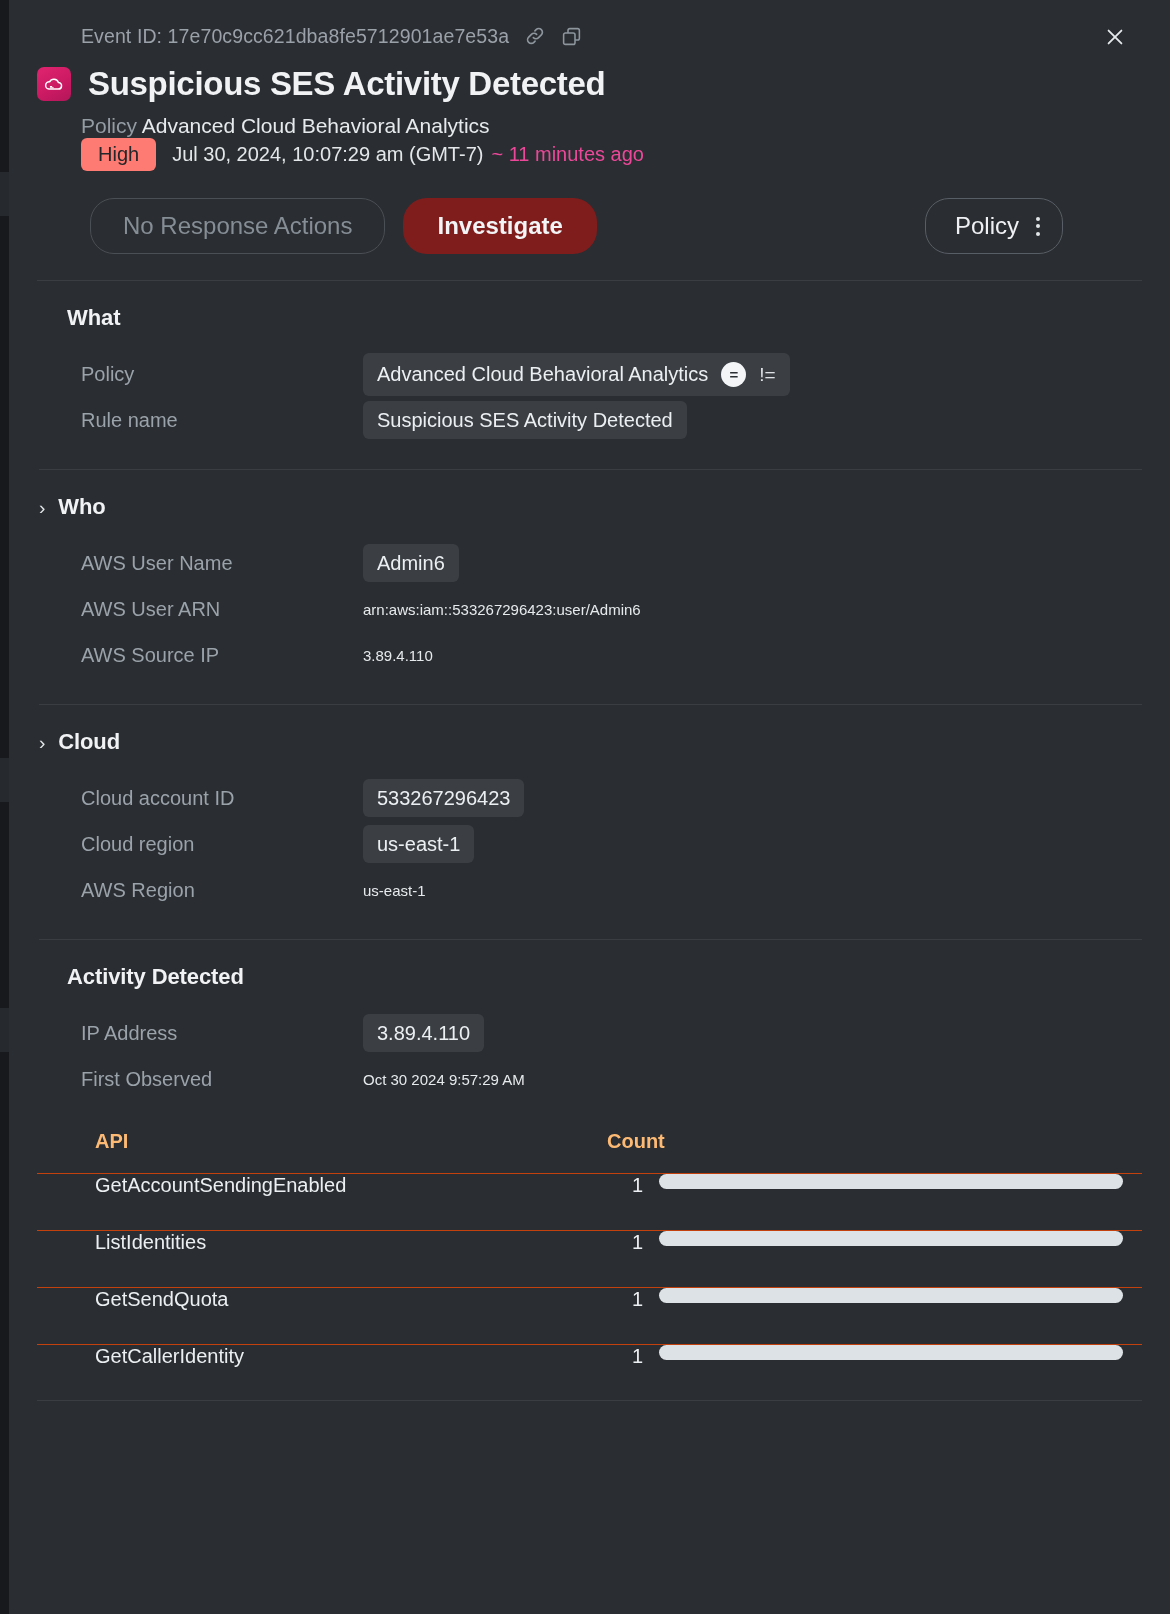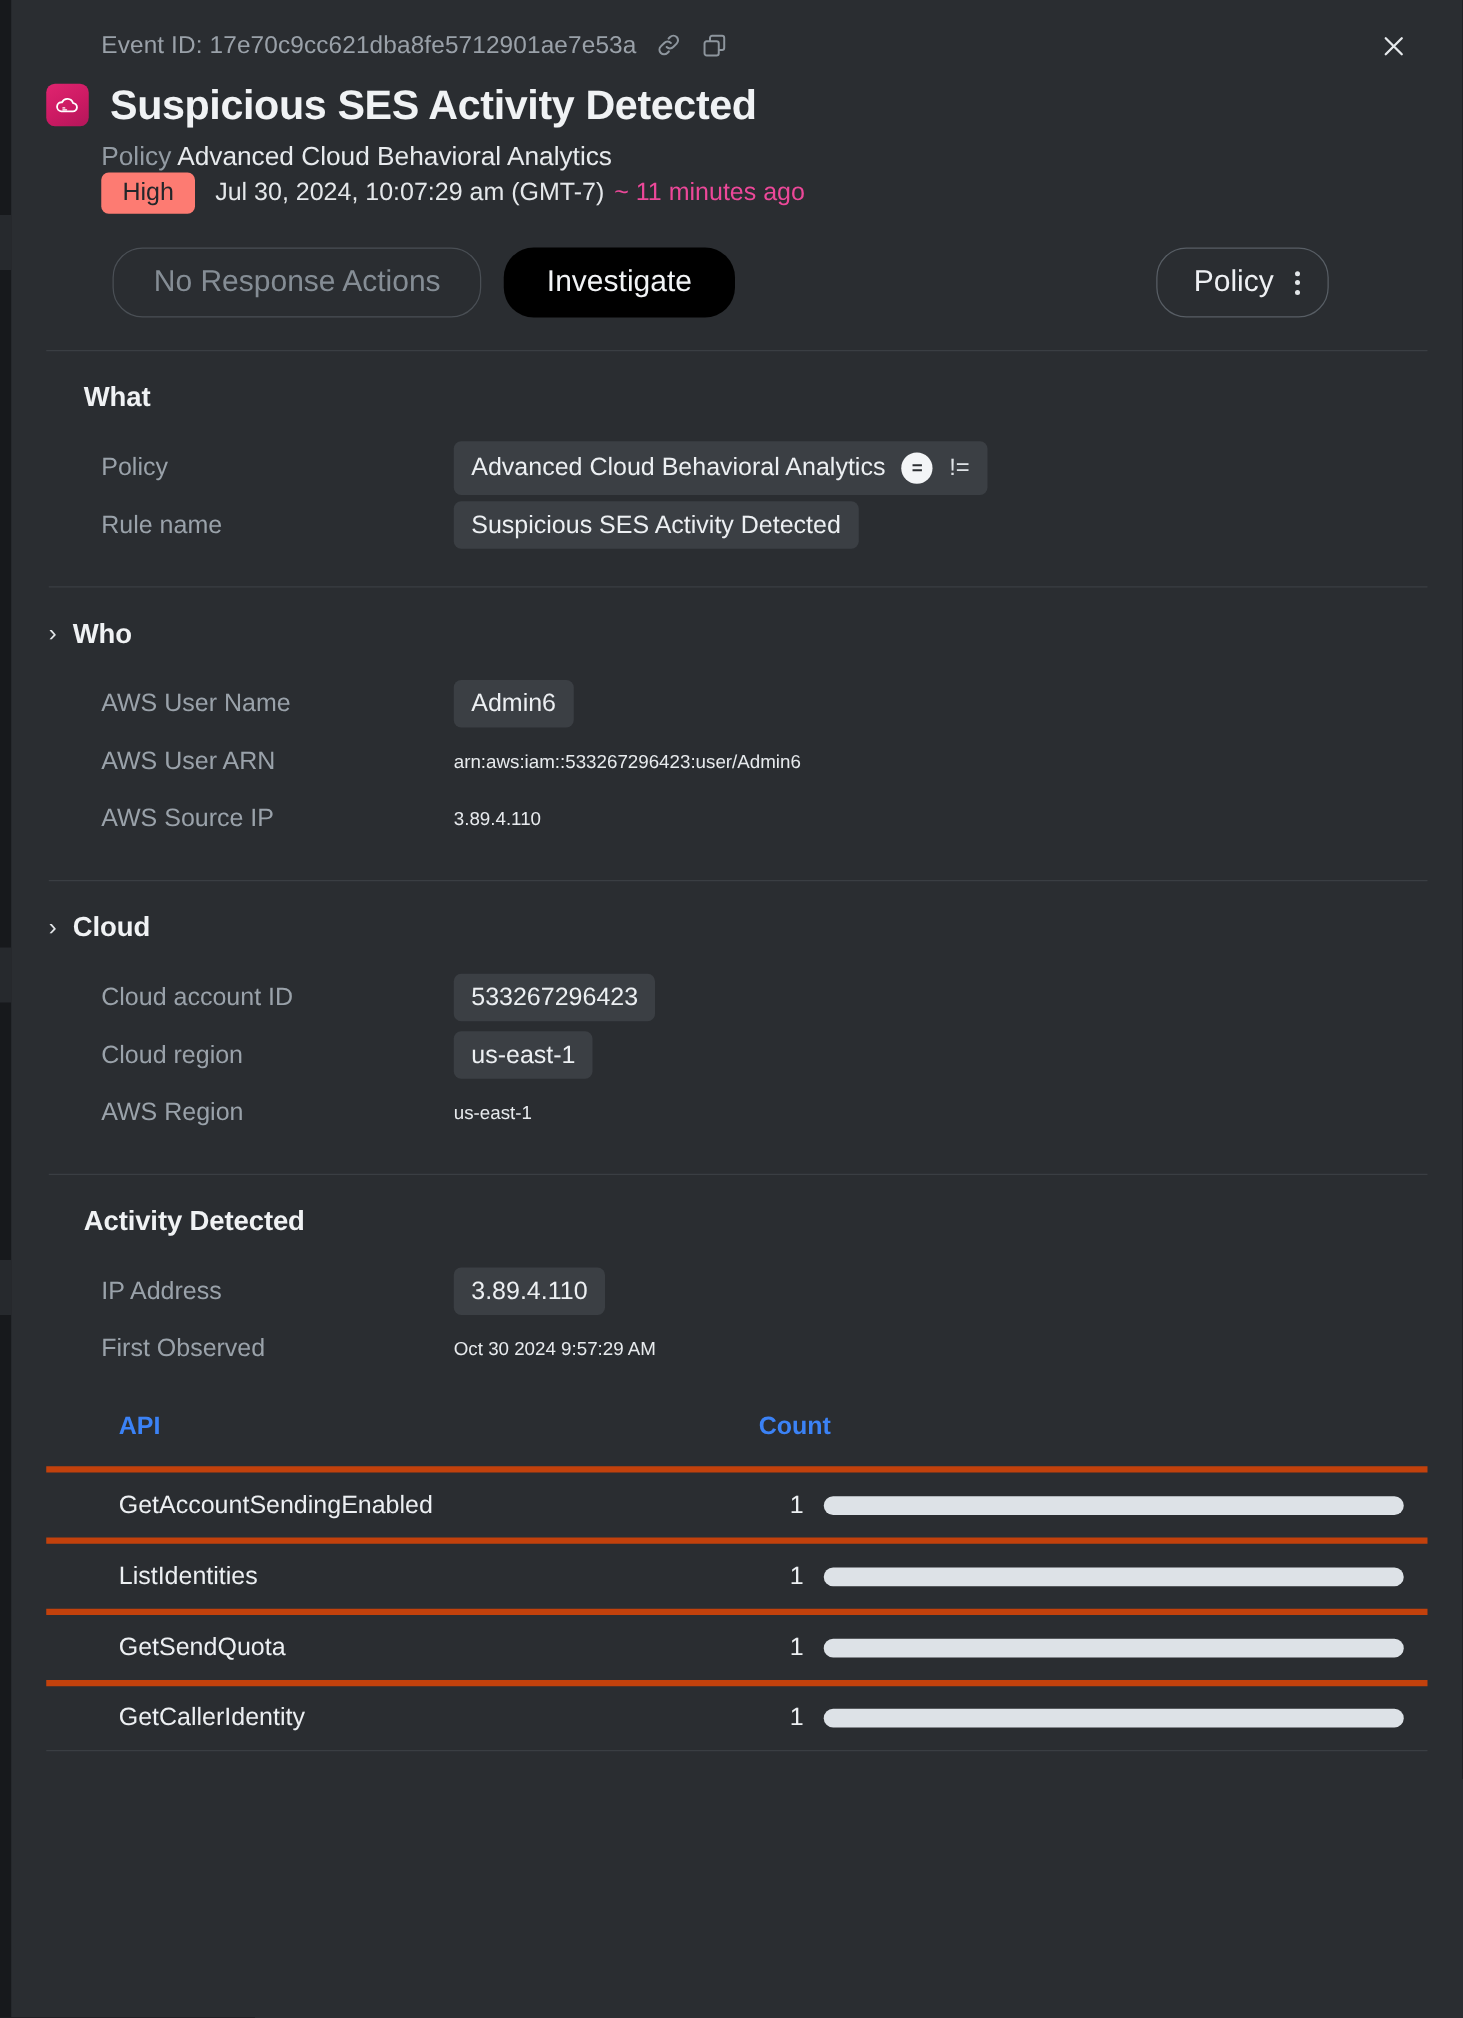--- a/index.html
+++ b/index.html
@@ -162,26 +162,26 @@
   }
 
   .btn-outline-muted {
     border: 1px solid #4a4f55;
     color: #858d95;
     padding: 15px 32px;
     background: transparent;
   }
 
   .btn-filled {
-    background: #000000;
+    background: #7f1d1d;
     color: #f2f4f6;
     padding: 16px 34px;
     border: none;
     margin-left: 18px;
-    font-weight: 400;
+    font-weight: 700;
   }
 
   .btn-policy {
     position: absolute;
     right: 77px;
     border: 1px solid #585e65;
     color: #eef0f3;
     padding: 15px 22px 15px 29px;
     background: transparent;
     gap: 17px;
@@ -282,32 +282,32 @@
 
   
   .api-table { margin-top: 28px; padding: 0 28px 0 28px; }
 
   .api-head {
     display: flex;
     align-items: center;
     padding: 0 0 20px 58px;
   }
   .api-head .th {
-    color: #3b82f6;
+    color: #fdba74;
     font-size: 20px;
     font-weight: 700;
   }
   .th-api { flex: 0 0 512px; }
   .th-count { flex: 0 0 auto; }
 
   .api-row {
     display: flex;
-    align-items: center;
+    align-items: flex-start;
     height: 57px;
-    border-top: 5px solid #c2410c;
+    border-top: 1px solid #c2410c;
     padding-left: 58px;
   }
   .api-row:last-child { border-bottom: 1px solid #3a3e43; }
 
   .api-name {
     color: #eceff2;
     font-size: 20px;
     flex: 0 0 512px;
   }
 

